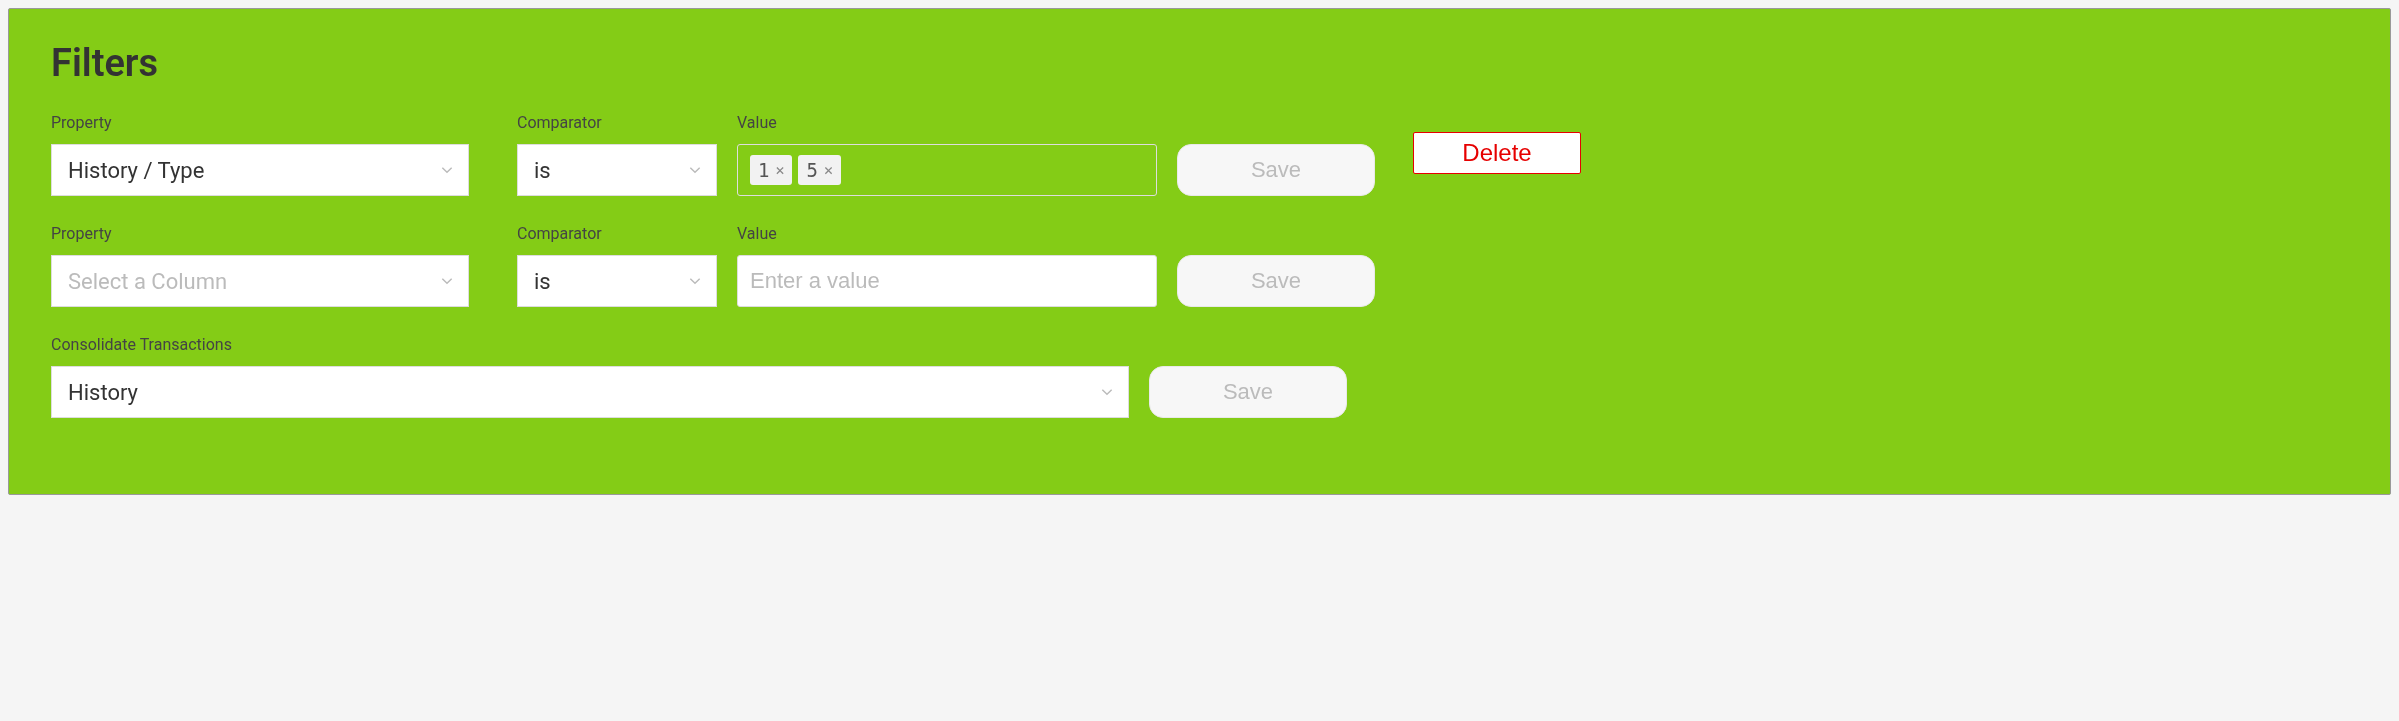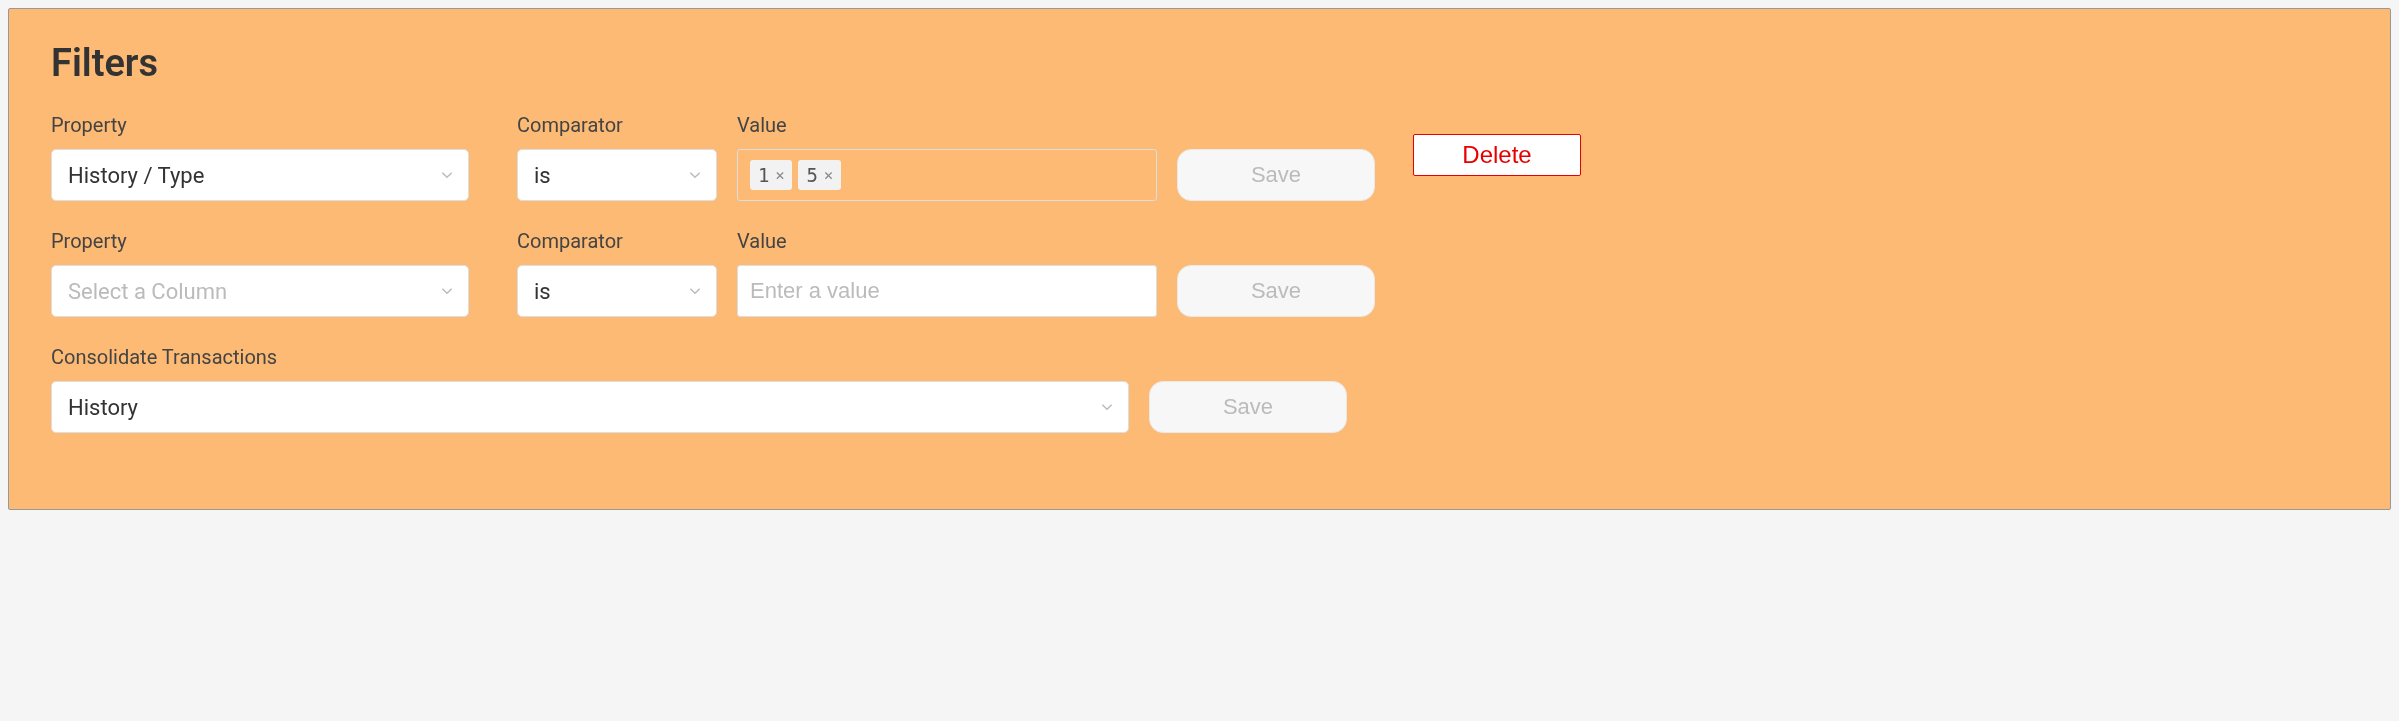--- a/index.html
+++ b/index.html
@@ -2,21 +2,21 @@
 <html><head>
   <meta charset="utf-8">
   <style>
     * { box-sizing: border-box; margin: 0; padding: 0; }
     body {
       font-family: -apple-system, BlinkMacSystemFont, "Segoe UI", Roboto, sans-serif;
       background: #f5f5f5;
       padding: 8px;
     }
     .panel {
-      background: #fdba74;
+      background: #84cc16;
       border: 1px solid #999;
       border-radius: 2px;
       padding: 32px 42px 48px 42px;
     }
     .title {
       font-size: 38px;
       font-weight: 600;
       color: #333;
       margin-bottom: 28px;
     }
@@ -29,28 +29,28 @@
     .field {
       display: flex;
       flex-direction: column;
       gap: 12px;
     }
     .field-property { width: 418px; }
     .field-comparator { width: 200px; margin-left: 28px; }
     .field-value { width: 420px; }
     .field-consolidate { width: 1078px; justify-content: space-between; }
     .label {
-      font-size: 20px;
+      font-size: 16px;
       color: #444;
     }
     .select {
       position: relative;
       height: 52px;
       border: 1px solid #ddd;
-      border-radius: 5px;
+      border-radius: 0;
       display: flex;
       align-items: center;
       padding: 0 40px 0 16px;
       cursor: pointer;
       background: #fff;
     }
     .select-text {
       font-size: 22px;
       color: #333;
     }

